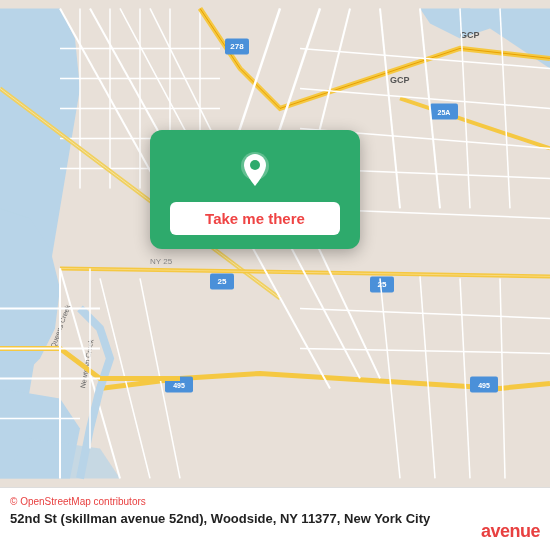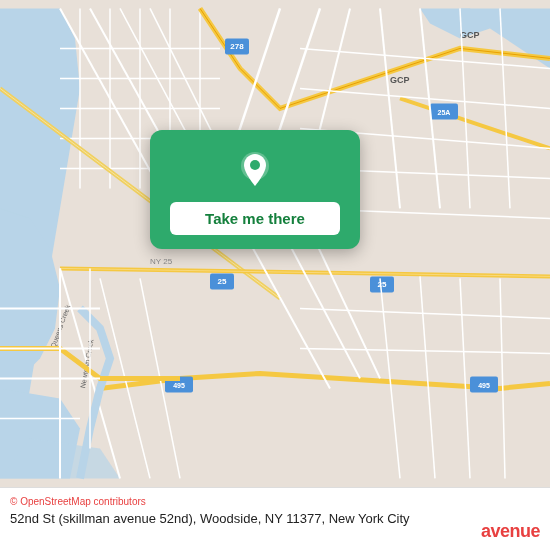--- a/index.html
+++ b/index.html
@@ -51,21 +51,21 @@
     }
 
     #pin-icon {
       width: 44px;
       height: 44px;
       margin-bottom: 10px;
     }
 
     #take-me-there-btn {
       background: white;
-      color: #15803d;
+      color: #ef4444;
       border: none;
       border-radius: 6px;
       padding: 8px 22px;
       font-size: 15px;
       font-weight: bold;
       cursor: pointer;
       width: 100%;
       text-align: center;
     }
 
@@ -81,21 +81,21 @@
       margin-bottom: 3px;
     }
 
     #osm-credit span {
       color: #e84040;
     }
 
     #address-line {
       font-size: 13px;
       color: #222;
-      font-weight: 400;
+      font-weight: 700;
       line-height: 1.4;
     }
 
     #moovit-logo {
       position: absolute;
       bottom: 8px;
       right: 10px;
       font-size: 18px;
       font-weight: bold;
       color: #e84040;

